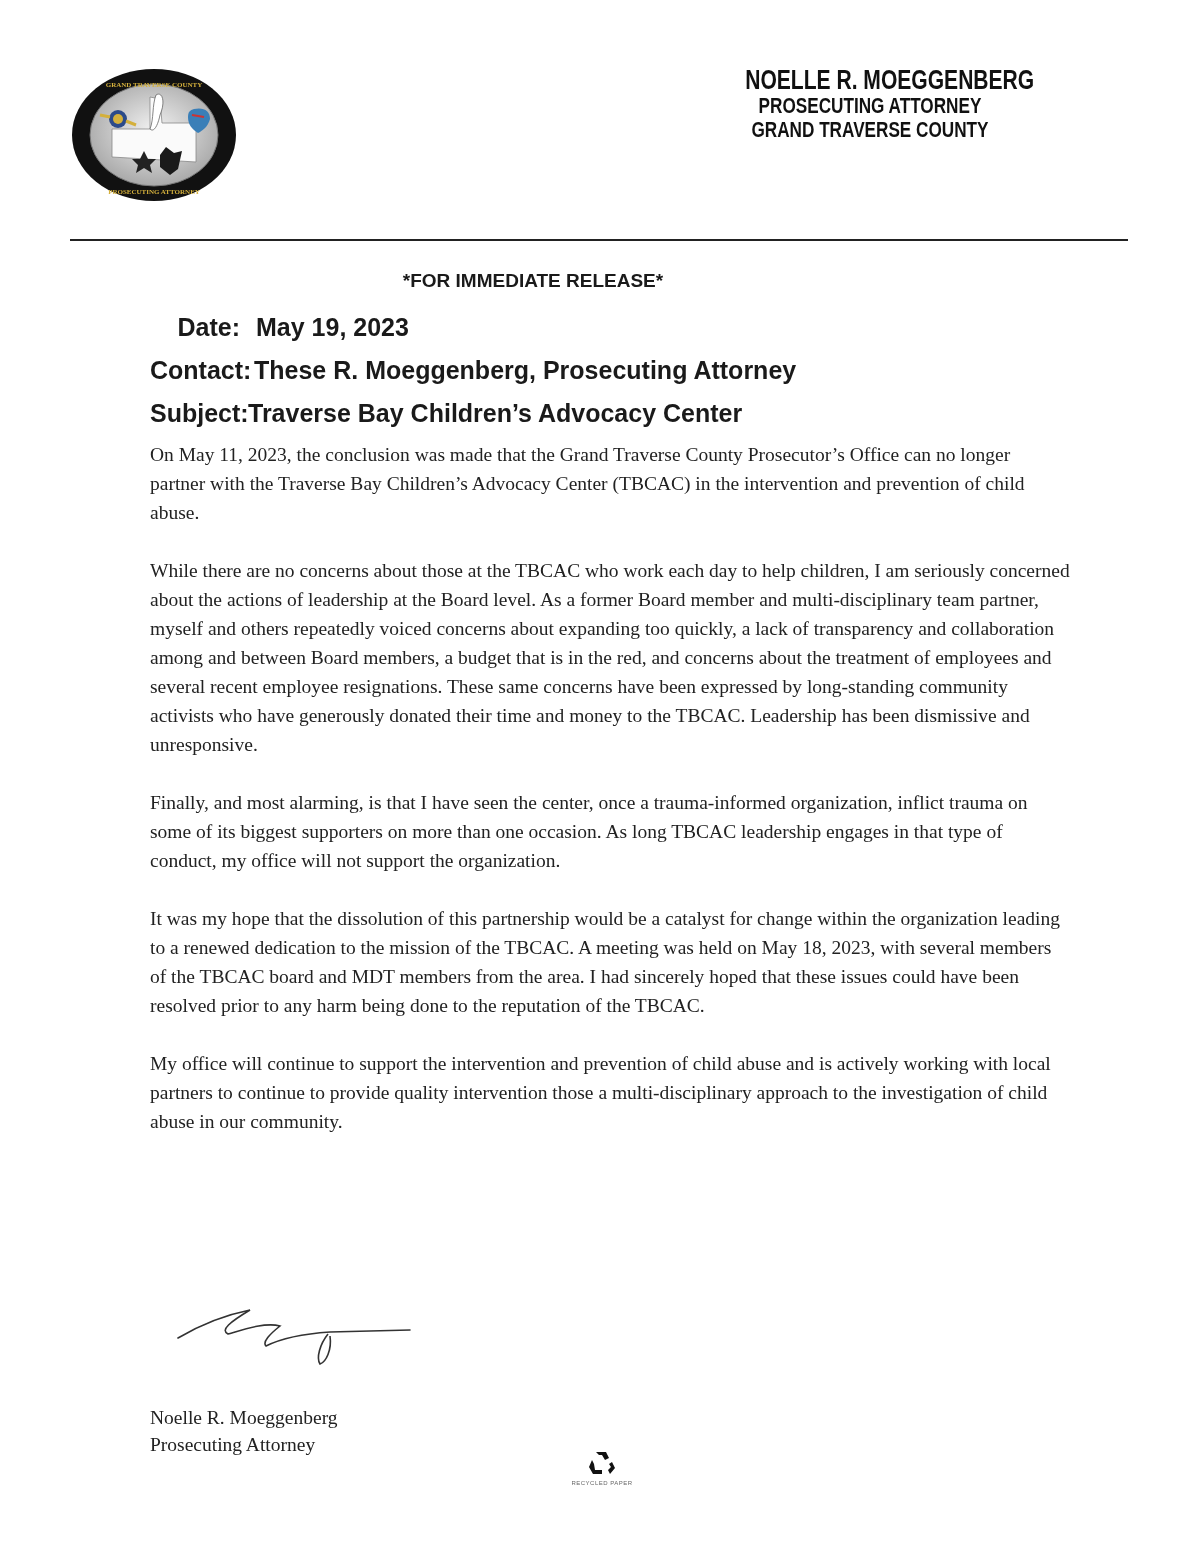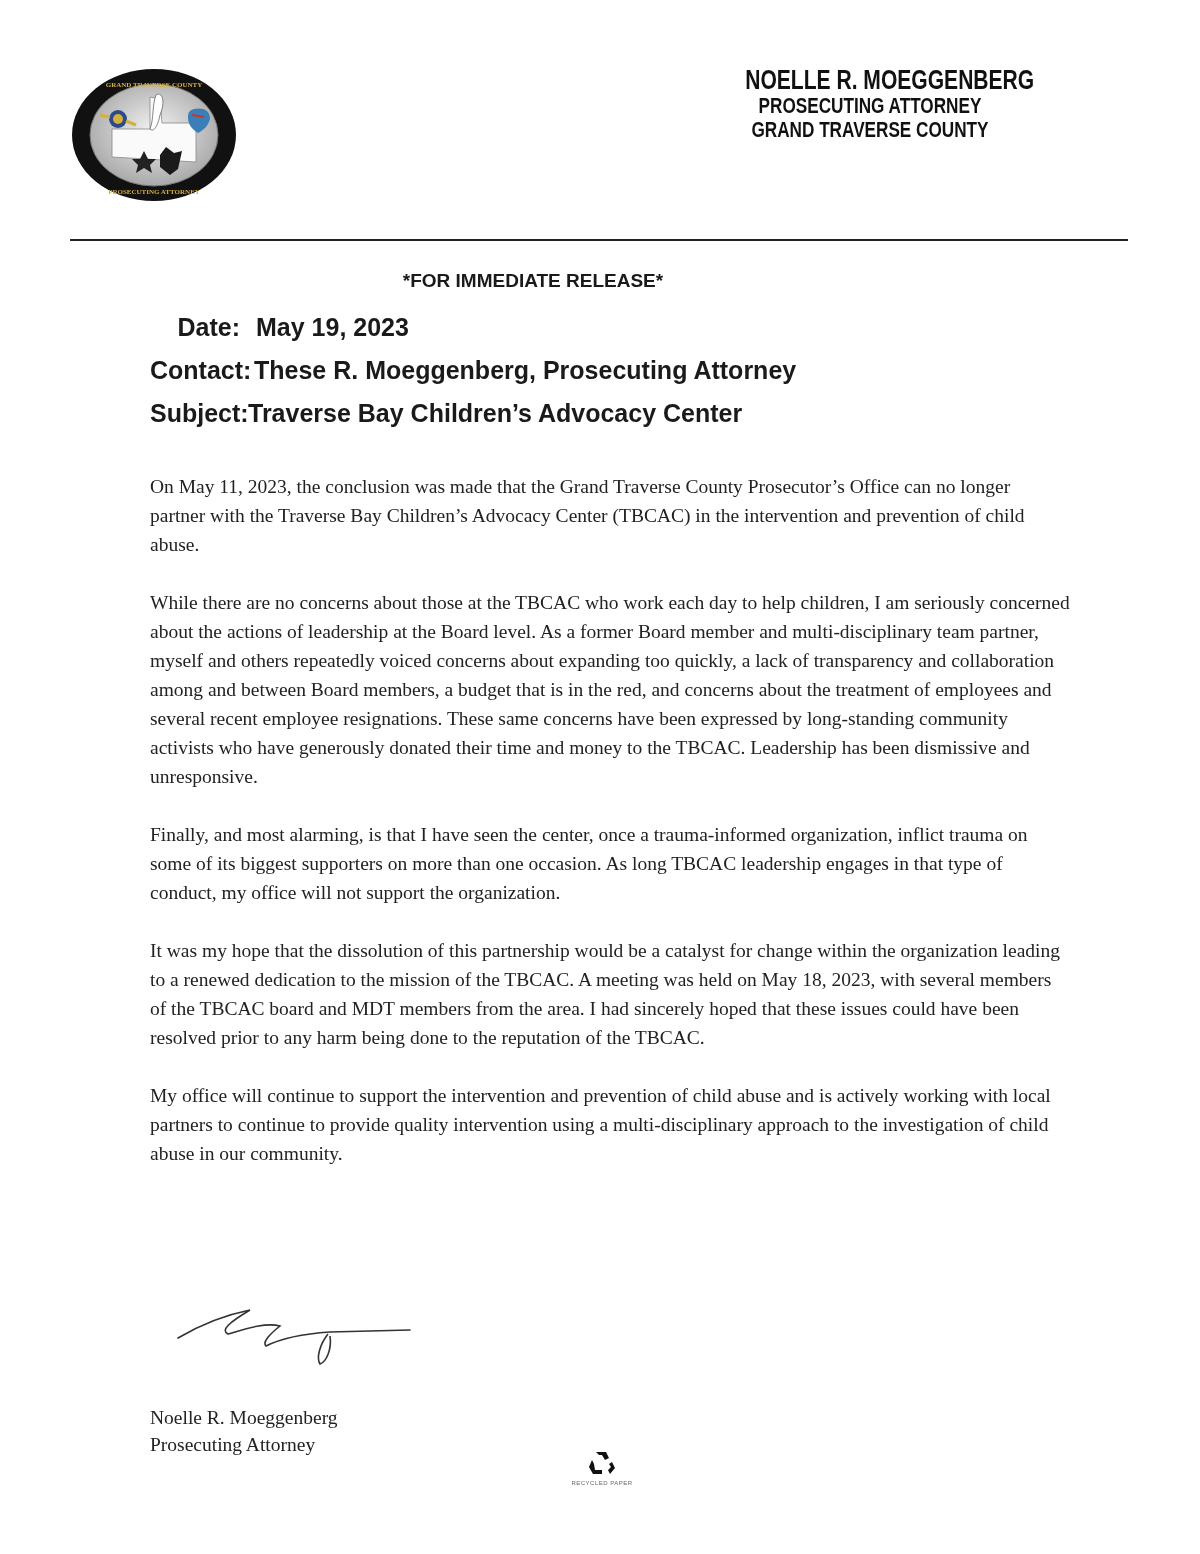--- a/index.html
+++ b/index.html
@@ -11,21 +11,21 @@
     transform: scaleX(0.78); transform-origin: center; letter-spacing: 0px; white-space: nowrap;
   }
   .lh-name { font-size: 27px; line-height: 28px; }
   .lh-title, .lh-county { font-size: 22px; line-height: 24px; }
   .lh-addr { font-family: "Liberation Sans", sans-serif; font-size: 13px; line-height: 18px; color: #333; margin-top: 4px; }
   .rule { position: absolute; left: 70px; width: 1058px; top: 239px; height: 2px; background: #222; }
   .release { position: absolute; left: 0; width: 1048px; top: 270px; text-align: center; padding-left: 18px; box-sizing: border-box;
     font-family: "Liberation Sans", sans-serif; font-weight: bold; font-size: 19px; color: #1a1a1a; }
   .meta { position: absolute; left: 150px; font-family: "Liberation Sans", sans-serif; font-weight: bold; font-size: 25px; color: #1a1a1a; }
   .meta .lbl { display: inline-block; text-align: right; width: 88px; margin-right: 16px; }
-  .body { position: absolute; left: 150px; top: 440px; width: 920px; font-family: "Liberation Serif", serif; font-size: 19.5px; line-height: 29px; color: #222; margin-top: 32px; }
+  .body { position: absolute; left: 150px; top: 440px; width: 920px; font-family: "Liberation Serif", serif; font-size: 19.5px; line-height: 29px; color: #222; }
   .body p { margin: 0 0 29px 0; }
   .sig { position: absolute; left: 170px; top: 1300px; width: 250px; height: 75px; }
   .signer { position: absolute; left: 150px; top: 1404px; font-family: "Liberation Serif", serif; font-size: 19.5px; line-height: 27px; color: #222; }
   .recycle { position: absolute; left: 562px; top: 1450px; width: 80px; text-align: center; }
   .recycle-label { font-family: "Liberation Sans", sans-serif; font-size: 6px; color: #666; letter-spacing: 0.5px; }
 </style>
 </head>
 <body>
 
 <svg class="seal" viewBox="0 0 168 136">
@@ -68,21 +68,21 @@
 </div>
 <div class="meta" style="top:399px;">
   <span class="lbl" style="margin-right:10px;">Subject:</span><span>Traverse Bay Children’s Advocacy Center</span>
 </div>
 
 <div class="body">
   <p>On May 11, 2023, the conclusion was made that the Grand Traverse County Prosecutor’s Office can no longer partner with the Traverse Bay Children’s Advocacy Center (TBCAC) in the intervention and prevention of child abuse.</p>
   <p>While there are no concerns about those at the TBCAC who work each day to help children, I am seriously concerned about the actions of leadership at the Board level. As a former Board member and multi-disciplinary team partner, myself and others repeatedly voiced concerns about expanding too quickly, a lack of transparency and collaboration among and between Board members, a budget that is in the red, and concerns about the treatment of employees and several recent employee resignations. These same concerns have been expressed by long-standing community activists who have generously donated their time and money to the TBCAC. Leadership has been dismissive and unresponsive.</p>
   <p>Finally, and most alarming, is that I have seen the center, once a trauma-informed organization, inflict trauma on some of its biggest supporters on more than one occasion.  As long TBCAC leadership engages in that type of conduct, my office will not support the organization.</p>
   <p>It was my hope that the dissolution of this partnership would be a catalyst for change within the organization leading to a renewed dedication to the mission of the TBCAC. A meeting was held on May 18, 2023, with several members of the TBCAC board and MDT members from the area. I had sincerely hoped that these issues could have been resolved prior to any harm being done to the reputation of the TBCAC.</p>
-  <p>My office will continue to support the intervention and prevention of child abuse and is actively working with local partners to continue to provide quality intervention using a multi-disciplinary approach to the investigation of child abuse in our community.</p>
+  <p>My office will continue to support the intervention and prevention of child abuse and is actively working with local partners to continue to provide quality intervention those a multi-disciplinary approach to the investigation of child abuse in our community.</p>
 </div>
 
 <svg class="sig" viewBox="0 0 250 75">
   <path d="M8 38 C30 25 55 15 80 10 C60 22 50 30 58 34 C72 30 95 22 110 26 C100 34 92 42 96 46 C108 40 130 34 160 32 L240 30" fill="none" stroke="#333" stroke-width="1.6" stroke-linecap="round"></path>
   <path d="M158 34 C150 44 146 58 150 64 C156 62 162 50 160 36" fill="none" stroke="#333" stroke-width="1.6"></path>
 </svg>
 
 <div class="signer">
   <div>Noelle R. Moeggenberg</div>
   <div>Prosecuting Attorney</div>

